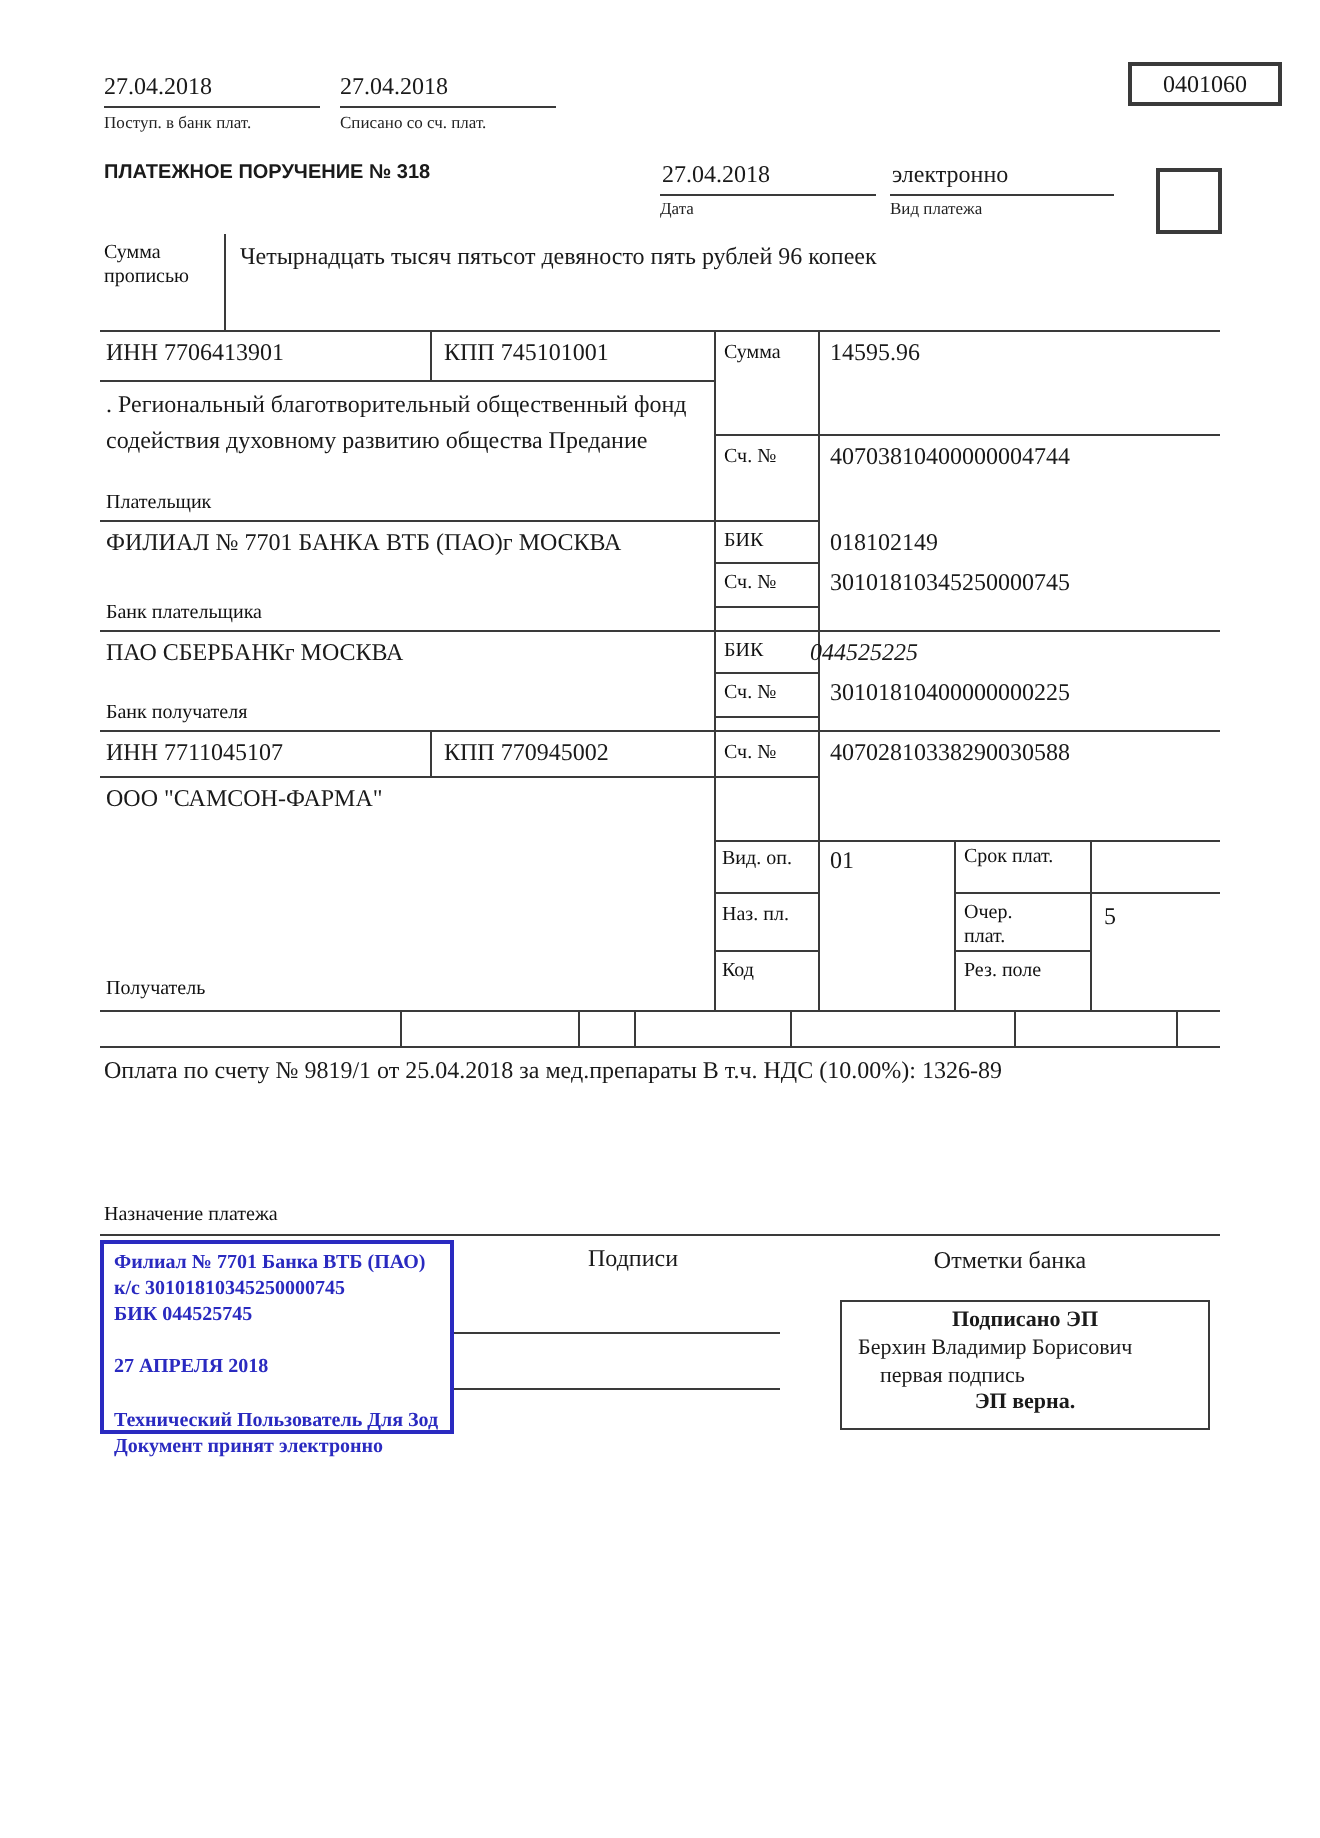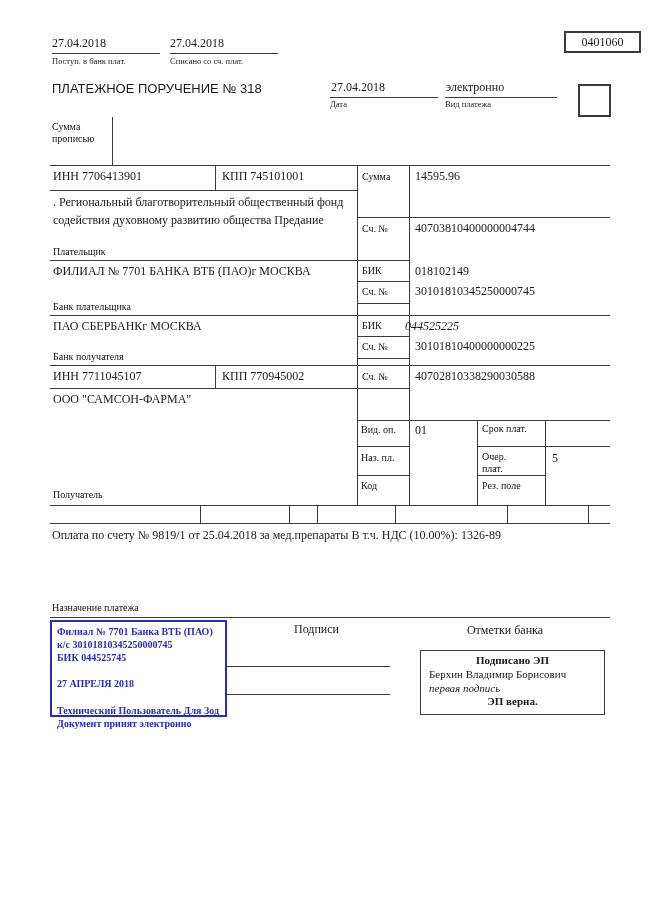--- a/index.html
+++ b/index.html
@@ -6,29 +6,29 @@
   #page{position:relative;width:660px;height:919px;background:#ffffff;
         font-family:"Liberation Serif", serif;color:#1a1a1a;overflow:hidden;}
   .t{position:absolute;white-space:nowrap;}
   .serif12{font-size:12px;line-height:1.2;}
   .lbl8{font-size:8.5px;line-height:1.1;color:#222;}
   .lbl10{font-size:10px;line-height:1.15;color:#111;}
   .wrap{white-space:normal;}
   .hline{position:absolute;height:1px;background:#3a3a3a;}
   .vline{position:absolute;width:1px;background:#3a3a3a;}
   .box{position:absolute;border:2px solid #3a3a3a;box-sizing:border-box;}
-  .title{font-family:"Liberation Sans",sans-serif;font-weight:normal;font-size:13px;}
+  .title{font-family:"Liberation Sans",sans-serif;font-weight:bold;font-size:10px;}
   .stamp{position:absolute;left:50px;top:620px;width:177px;height:97px;
          border:2px solid #2a2ac0;box-sizing:border-box;padding:3px 5px;
          color:#2a2ac0;font-weight:bold;font-size:10px;line-height:1.3;}
   .stamp div{white-space:normal;}
   .esign{position:absolute;left:420px;top:650px;width:185px;height:65px;
          border:1px solid #3a3a3a;box-sizing:border-box;padding:3px 8px;font-size:11px;line-height:1.25;}
   .center{text-align:center;}
-  .italic{font-style:italic;}
+  .italic{margin-left:11px;}
   .bold{font-weight:bold;}
 </style>
 </head>
 <body>
 
 <div id="page">
 
   <div class="t serif12" style="left:52px;top:36px;">27.04.2018</div>
   <div class="hline" style="left:52px;top:53px;width:108px;"></div>
   <div class="t lbl8" style="left:52px;top:57px;">Поступ. в банк плат.</div>
@@ -46,20 +46,21 @@
   <div class="t lbl8" style="left:330px;top:100px;">Дата</div>
 
   <div class="t serif12" style="left:446px;top:80px;">электронно</div>
   <div class="hline" style="left:445px;top:97px;width:112px;"></div>
   <div class="t lbl8" style="left:445px;top:100px;">Вид платежа</div>
 
   <div class="box" style="left:578px;top:84px;width:33px;height:33px;"></div>
 
   <div class="t lbl10 wrap" style="left:52px;top:121px;width:58px;">Сумма прописью</div>
   <div class="vline" style="left:112px;top:117px;height:48px;"></div>
+  <div class="t serif12 wrap" style="left:120px;top:121px;width:485px;">Четырнадцать тысяч пятьсот девяносто пять рублей 96 копеек</div>
 
   <div class="hline" style="left:50px;top:165px;width:560px;"></div>
   <div class="hline" style="left:50px;top:190px;width:307px;"></div>
   <div class="hline" style="left:357px;top:217px;width:253px;"></div>
   <div class="hline" style="left:50px;top:260px;width:359px;"></div>
   <div class="hline" style="left:357px;top:281px;width:52px;"></div>
   <div class="hline" style="left:357px;top:303px;width:52px;"></div>
   <div class="hline" style="left:50px;top:315px;width:560px;"></div>
   <div class="hline" style="left:357px;top:336px;width:52px;"></div>
   <div class="hline" style="left:357px;top:358px;width:52px;"></div>

